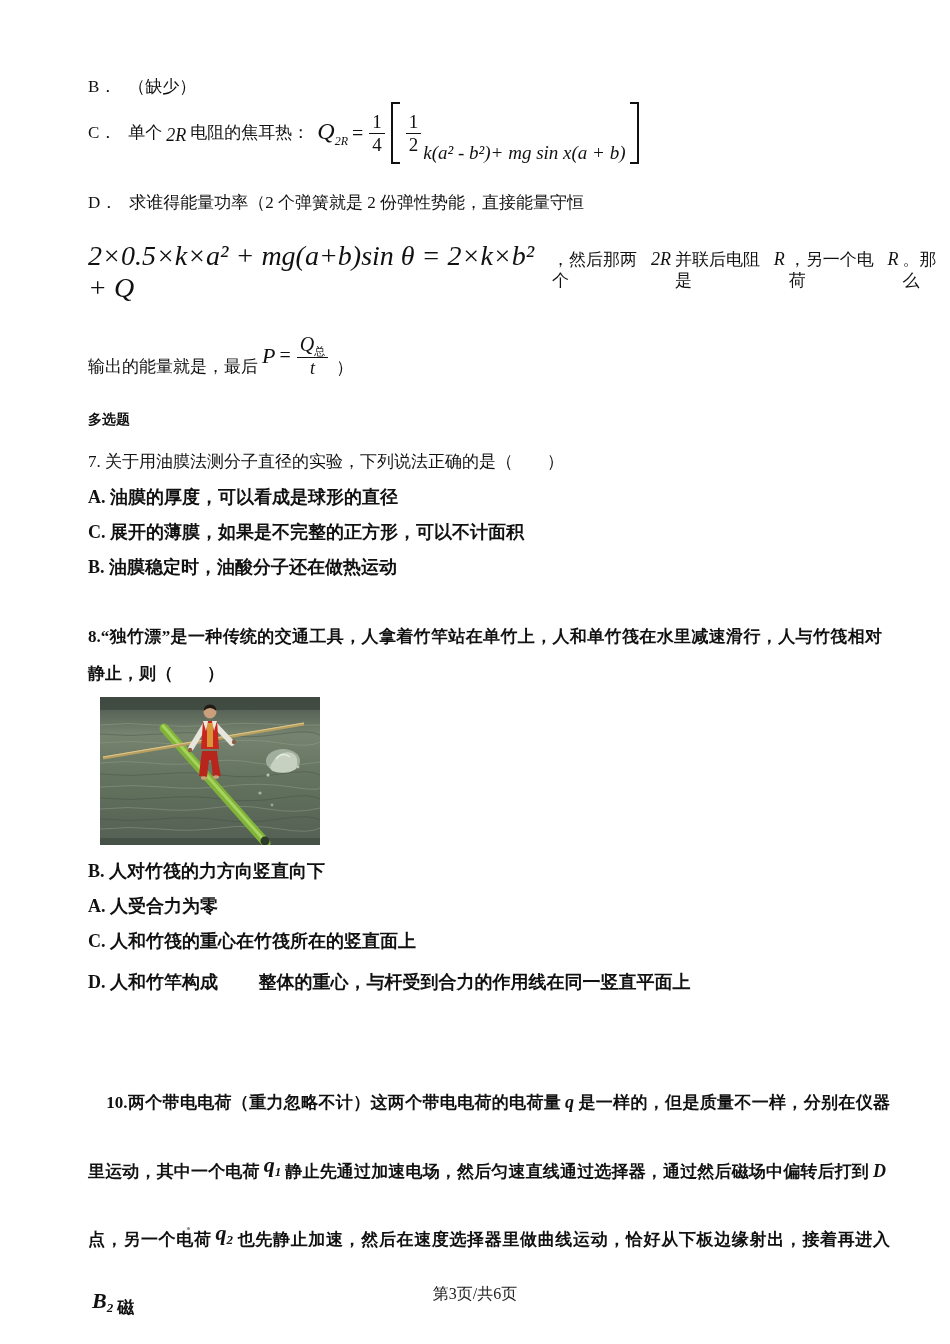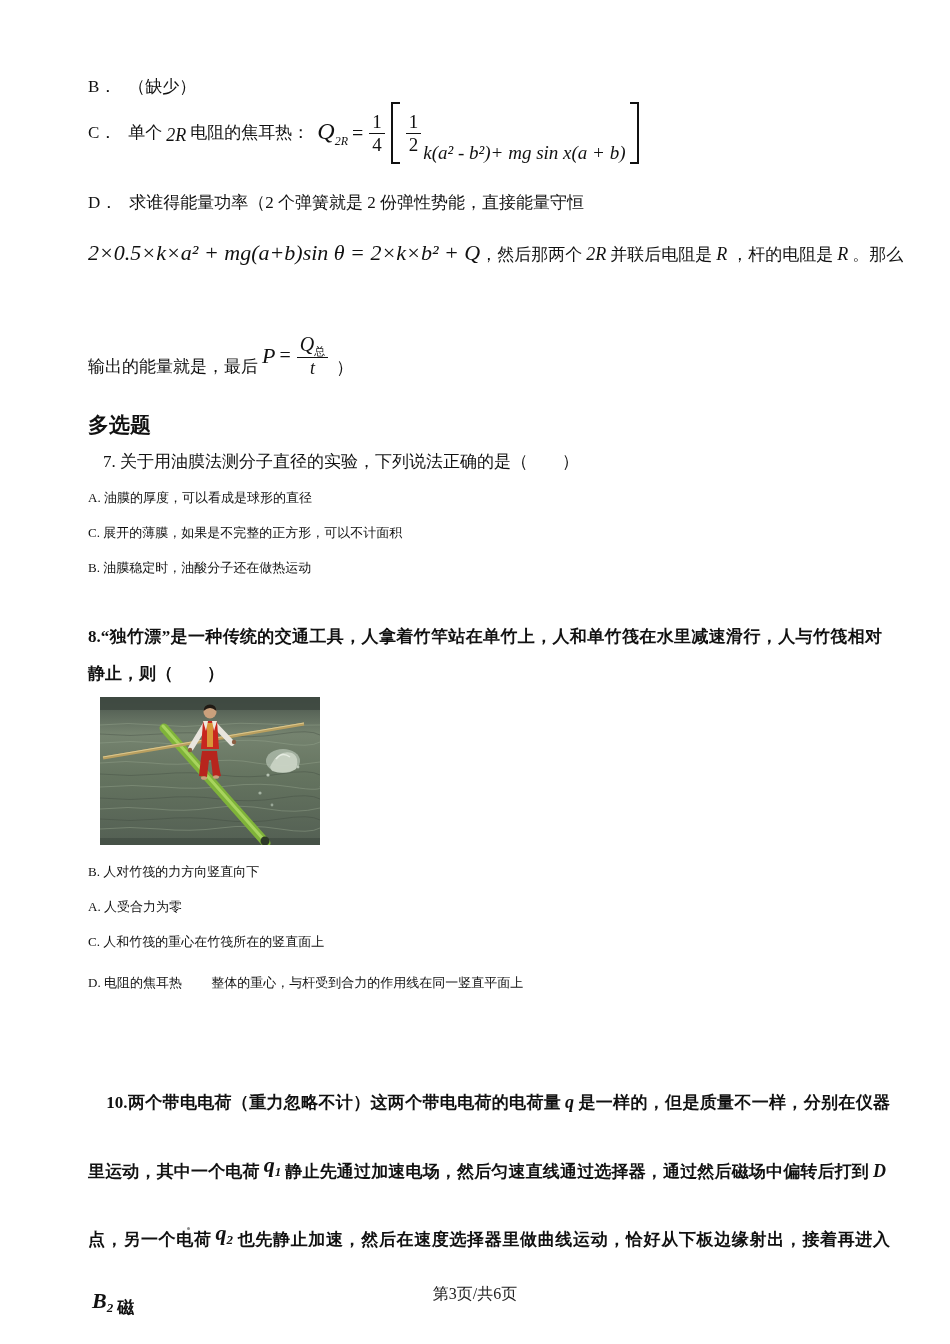--- a/index.html
+++ b/index.html
@@ -23,22 +23,22 @@
   .ivar-flat{font-style:italic;font-size:18px;margin:0 4px;}
   .bigvar{font-style:italic;font-size:22px;margin:0 4px;position:relative;top:-5px;display:inline-block;line-height:1;}
   .bigvar .bsub{font-size:13px;font-style:italic;vertical-align:-4px;}
   .sub{font-size:12px;font-style:italic;vertical-align:-6px;letter-spacing:0;}
   .frac{display:inline-flex;flex-direction:column;align-items:center;font-size:19px;line-height:1.15;font-style:normal;margin:0 2px;}
   .frac .fn{border-bottom:1.7px solid #111;padding:0 3px;}
   .frac .fd{padding:0 3px;}
   .bracket{width:7px;align-self:stretch;margin:0 4px;}
   .bl{border-left:2px solid #111;border-top:2px solid #111;border-bottom:2px solid #111;}
   .br{border-right:2px solid #111;border-top:2px solid #111;border-bottom:2px solid #111;}
-  .section-title{font-size:21px;font-weight:bold;font-family:"Liberation Sans","DejaVu Sans",sans-serif;}
-  .opt{line-height:35px;font-size:13px;white-space:pre-wrap;}
+  .section-title{font-size:14px;font-weight:bold;font-family:"Liberation Sans","DejaVu Sans",sans-serif;}
+  .opt{line-height:35px;font-size:18px;white-space:pre-wrap;font-weight:bold;}
   .footer{width:100%;text-align:center;font-size:16px;color:#222;}
   .stray-dot{width:3px;height:3px;border-radius:50%;background:#8a8a8a;}
   .photo-box{box-shadow:none;}
 </style>
 </head>
 <body>
 
 <div class="page">
 
   <div class="abs row" style="top:76px;left:88px;">
@@ -67,46 +67,46 @@
       <span class="bracket br"></span>
     </span>
   </div>
 
   <div class="abs row" style="top:192px;left:88px;">
     <span class="t lbl">D．</span>
     <span class="t">求谁得能量功率（2 个弹簧就是 2 份弹性势能，直接能量守恒</span>
   </div>
 
   <div class="abs rowbase" style="top:240px;left:88px;">
-    <span class="math" style="font-size:22px;">2×0.5×k×a² + mg(a+b)sin θ = 2×k×b² + Q</span>
+    <span class="math" style="font-size:28px;">2×0.5×k×a² + mg(a+b)sin θ = 2×k×b² + Q</span>
     <span class="t">，然后那两个</span>
     <span class="ivar-flat">2R</span>
     <span class="t">并联后电阻是</span>
     <span class="ivar-flat">R</span>
-    <span class="t">，杆的电阻是</span>
+    <span class="t">，另一个电荷</span>
     <span class="ivar-flat">R</span>
     <span class="t">。那么</span>
   </div>
 
   <div class="abs row" style="top:330px;left:88px;height:52px;">
     <span class="t" style="align-self:flex-end;padding-bottom:4px;font-family:Liberation Mono, monospace;">输出的能量就是，最后</span>
     <span class="row" style="margin-left:4px;">
       <span class="math" style="font-size:22px;">P</span>
       <span style="font-size:20px;margin:0 4px;">=</span>
       <span class="frac">
         <span class="fn"><span class="math" style="font-size:20px;">Q</span><span style="font-size:11px;vertical-align:-4px;">总</span></span>
         <span class="fd math" style="font-size:18px;">t</span>
       </span>
     </span>
     <span class="t" style="align-self:flex-end;padding-bottom:4px;margin-left:6px;">）</span>
   </div>
 
   <div class="abs section-title" style="top:411px;left:88px;">多选题</div>
 
-  <div class="abs t" style="top:451px;left:103px;">7. 关于用油膜法测分子直径的实验，下列说法正确的是（　　）</div>
+  <div class="abs t" style="top:451px;left:88px;">7. 关于用油膜法测分子直径的实验，下列说法正确的是（　　）</div>
   <div class="abs" style="top:480px;left:88px;width:800px;">
     <div class="opt">A. 油膜的厚度，可以看成是球形的直径</div>
     <div class="opt">C. 展开的薄膜，如果是不完整的正方形，可以不计面积</div>
     <div class="opt">B. 油膜稳定时，油酸分子还在做热运动</div>
   </div>
 
   <div class="abs para" style="top:618px;left:88px;width:794px;line-height:37px;">8.“独竹漂”是一种传统的交通工具，人拿着竹竿站在单竹上，人和单竹筏在水里减速滑行，人与竹筏相对静止，则（　　）</div>
 
   <div class="abs photo-box" style="top:697px;left:100px;width:220px;height:148px;">
     <svg viewBox="0 0 220 148" width="220" height="148" role="img">
@@ -165,21 +165,21 @@
         <circle cx="110" cy="15" r="6.5" fill="#caa07c"></circle>
         <path d="M103.5 14 Q104 7.5 110 7.5 Q116 7.5 116.5 14 Q113 11 110 11 Q107 11 103.5 14 Z" fill="#201a14"></path>
       </g>
     </svg>
   </div>
 
   <div class="abs" style="top:854px;left:88px;width:800px;">
     <div class="opt">B. 人对竹筏的力方向竖直向下</div>
     <div class="opt">A. 人受合力为零</div>
     <div class="opt">C. 人和竹筏的重心在竹筏所在的竖直面上</div>
-    <div class="opt" style="margin-top:6px;">D. 电阻的焦耳热　　 整体的重心，与杆受到合力的作用线在同一竖直平面上</div>
+    <div class="opt" style="margin-top:6px;">D. 人和竹竿构成　　 整体的重心，与杆受到合力的作用线在同一竖直平面上</div>
   </div>
 
   <div class="abs para" style="top:1000px;left:88px;width:802px;line-height:68px;">
     <span>10.两个带电电荷（重力忽略不计）这两个带电电荷的电荷量</span><span class="ivar-flat">q</span><span>是一样的，但是质量不一样，分别在仪器里运动，其中一个电荷</span><span class="bigvar"><span>q</span><span class="bsub">1</span></span><span>静止先通过加速电场，然后匀速直线通过选择器，通过然后磁场中偏转后打到</span><span class="ivar-flat">D</span><span>点，另一个电荷</span><span class="bigvar"><span>q</span><span class="bsub">2</span></span><span>也先静止加速，然后在速度选择器里做曲线运动，恰好从下板边缘射出，接着再进入</span><span class="bigvar"><span>B</span><span class="bsub">2</span></span><span>磁</span>
   </div>
 
   <div class="abs stray-dot" style="top:1227px;left:187px;"></div>
 
   <div class="abs footer" style="top:1284px;left:0;">第3页/共6页</div>
 

